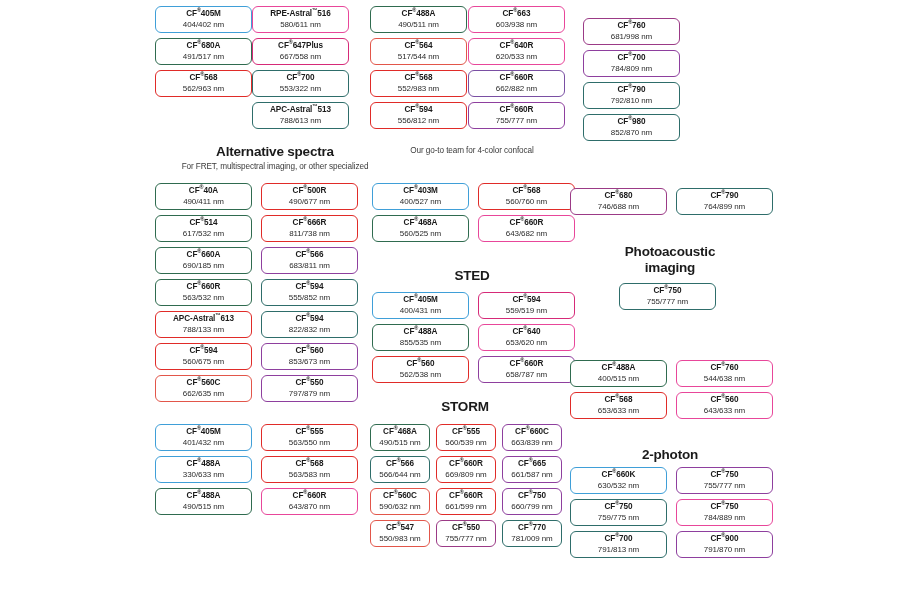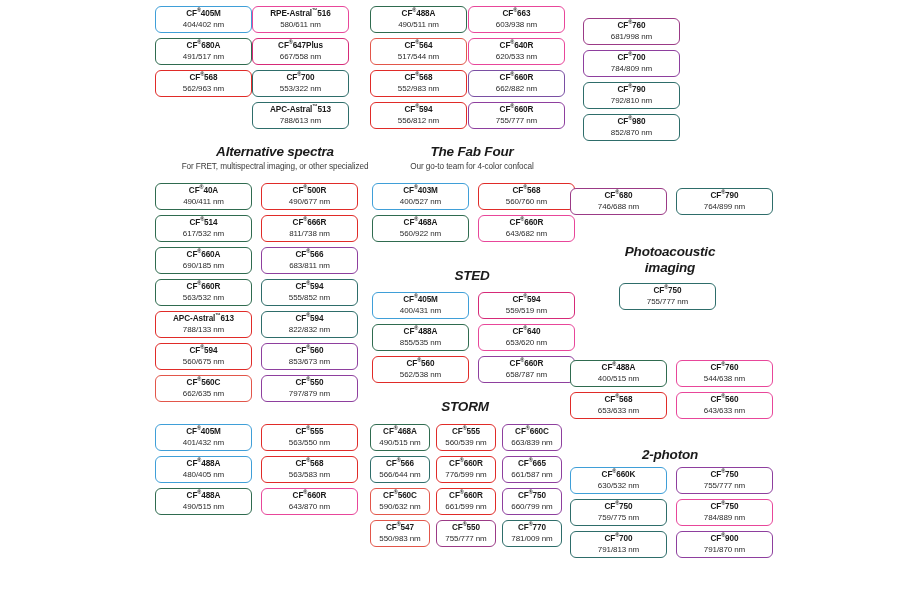--- a/index.html
+++ b/index.html
@@ -25,21 +25,20 @@
     position: absolute;
   }
   .group-title {
     font-size: 13.5px;
     font-weight: bold;
     color: #1a1a1a;
     text-align: center;
     line-height: 1.15;
     white-space: pre-line;
     letter-spacing: -0.2px;
-    font-style: italic;
   }
   .group-sub {
     font-size: 8.2px;
     color: #3b3b3b;
     text-align: center;
     margin-top: 2px;
     letter-spacing: -0.1px;
   }
   
   .chips {
@@ -226,35 +225,34 @@
       <div class="chip" style="width: 97px; border-color: rgb(226, 86, 74);">
         <div class="chip-name">CF<sup>®</sup>560C</div>
         <div class="chip-val">662/635 nm</div>
       </div>
       <div class="chip" style="width: 97px; border-color: rgb(142, 63, 158);">
         <div class="chip-name">CF<sup>®</sup>550</div>
         <div class="chip-val">797/879 nm</div>
       </div>
     </div>
     <div class="group" style="left: 372px; top: 144px; width: 200px;">
-      <div class="group-title">The Fab Four</div>
       <div class="group-sub">Our go-to team for 4-color confocal</div>
     </div>
     <div class="group chips" style="left: 372px; top: 183px; grid-template-columns: repeat(2, 97px); column-gap: 9px;">
       <div class="chip" style="width: 97px; border-color: rgb(63, 159, 216);">
         <div class="chip-name">CF<sup>®</sup>403M</div>
         <div class="chip-val">400/527 nm</div>
       </div>
       <div class="chip" style="width: 97px; border-color: rgb(224, 43, 40);">
         <div class="chip-name">CF<sup>®</sup>568</div>
         <div class="chip-val">560/760 nm</div>
       </div>
       <div class="chip" style="width: 97px; border-color: rgb(47, 107, 79);">
         <div class="chip-name">CF<sup>®</sup>468A</div>
-        <div class="chip-val">560/922 nm</div>
+        <div class="chip-val">560/525 nm</div>
       </div>
       <div class="chip" style="width: 97px; border-color: rgb(232, 70, 154);">
         <div class="chip-name">CF<sup>®</sup>660R</div>
         <div class="chip-val">643/682 nm</div>
       </div>
     </div>
     <div class="group" style="left: 372px; top: 268px; width: 200px;">
       <div class="group-title">STED</div>
     </div>
     <div class="group chips" style="left: 372px; top: 292px; grid-template-columns: repeat(2, 97px); column-gap: 9px;">
@@ -354,21 +352,21 @@
       <div class="chip" style="width: 97px; border-color: rgb(63, 159, 216);">
         <div class="chip-name">CF<sup>®</sup>405M</div>
         <div class="chip-val">401/432 nm</div>
       </div>
       <div class="chip" style="width: 97px; border-color: rgb(224, 43, 40);">
         <div class="chip-name">CF<sup>®</sup>555</div>
         <div class="chip-val">563/550 nm</div>
       </div>
       <div class="chip" style="width: 97px; border-color: rgb(63, 159, 216);">
         <div class="chip-name">CF<sup>®</sup>488A</div>
-        <div class="chip-val">480/405 nm</div>
+        <div class="chip-val">330/633 nm</div>
       </div>
       <div class="chip" style="width: 97px; border-color: rgb(224, 43, 40);">
         <div class="chip-name">CF<sup>®</sup>568</div>
         <div class="chip-val">563/583 nm</div>
       </div>
       <div class="chip" style="width: 97px; border-color: rgb(47, 107, 79);">
         <div class="chip-name">CF<sup>®</sup>488A</div>
         <div class="chip-val">490/515 nm</div>
       </div>
       <div class="chip" style="width: 97px; border-color: rgb(232, 70, 154);">
@@ -391,21 +389,21 @@
       <div class="chip" style="width: 60px; border-color: rgb(142, 63, 158);">
         <div class="chip-name">CF<sup>®</sup>660C</div>
         <div class="chip-val">663/839 nm</div>
       </div>
       <div class="chip" style="width: 60px; border-color: rgb(46, 109, 106);">
         <div class="chip-name">CF<sup>®</sup>566</div>
         <div class="chip-val">566/644 nm</div>
       </div>
       <div class="chip" style="width: 60px; border-color: rgb(224, 43, 40);">
         <div class="chip-name">CF<sup>®</sup>660R</div>
-        <div class="chip-val">776/599 nm</div>
+        <div class="chip-val">669/809 nm</div>
       </div>
       <div class="chip" style="width: 60px; border-color: rgb(142, 63, 158);">
         <div class="chip-name">CF<sup>®</sup>665</div>
         <div class="chip-val">661/587 nm</div>
       </div>
       <div class="chip" style="width: 60px; border-color: rgb(226, 86, 74);">
         <div class="chip-name">CF<sup>®</sup>560C</div>
         <div class="chip-val">590/632 nm</div>
       </div>
       <div class="chip" style="width: 60px; border-color: rgb(224, 43, 40);">

